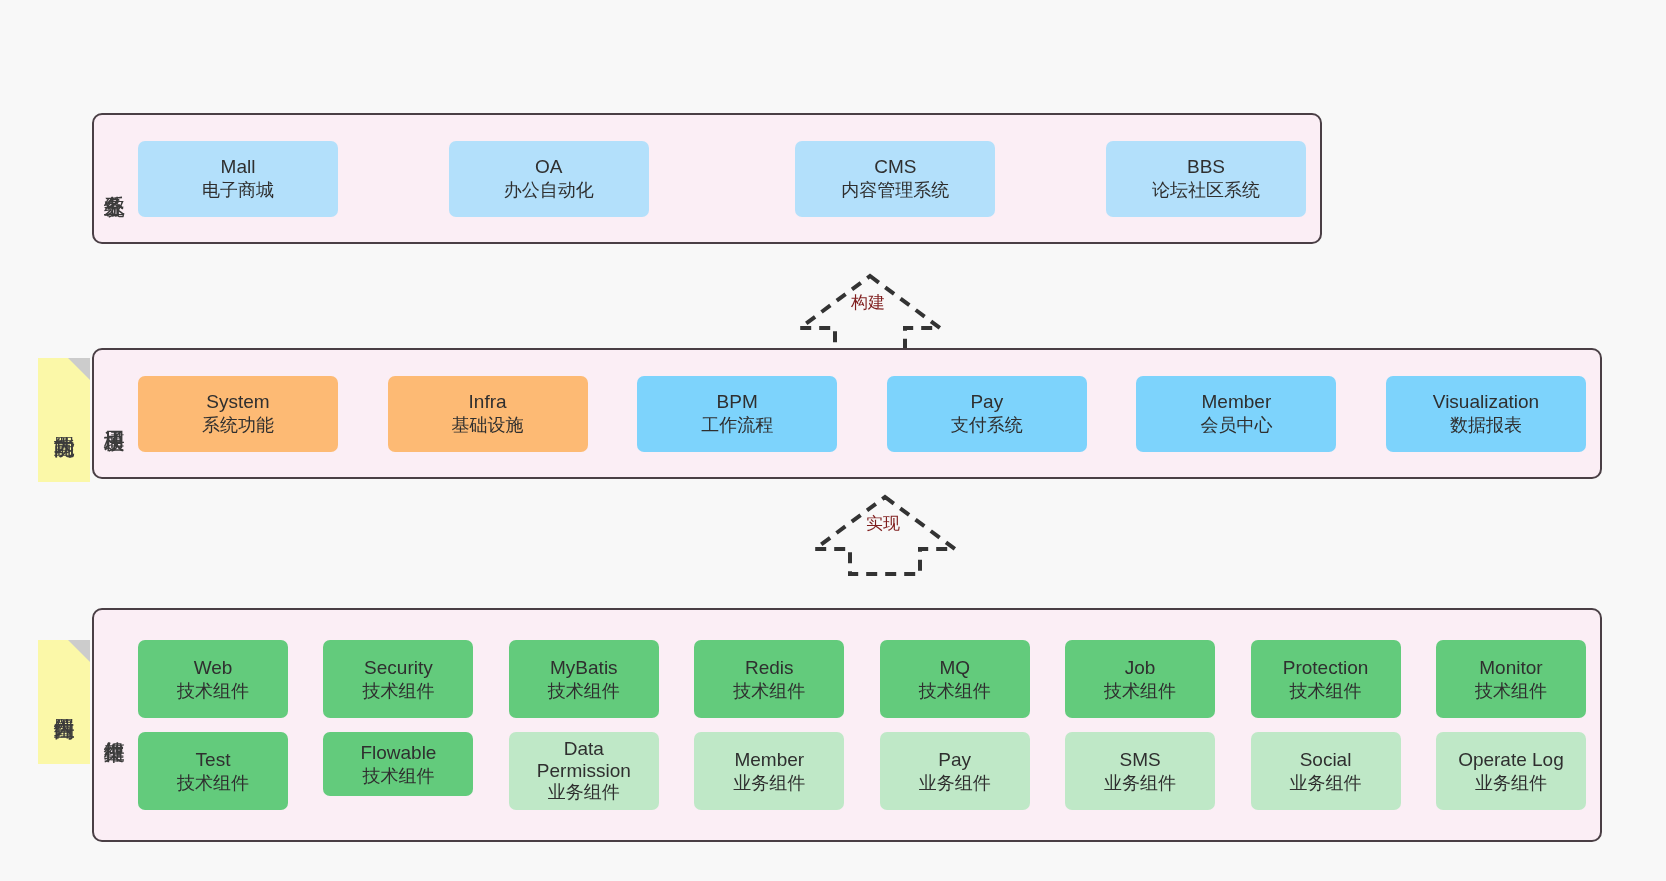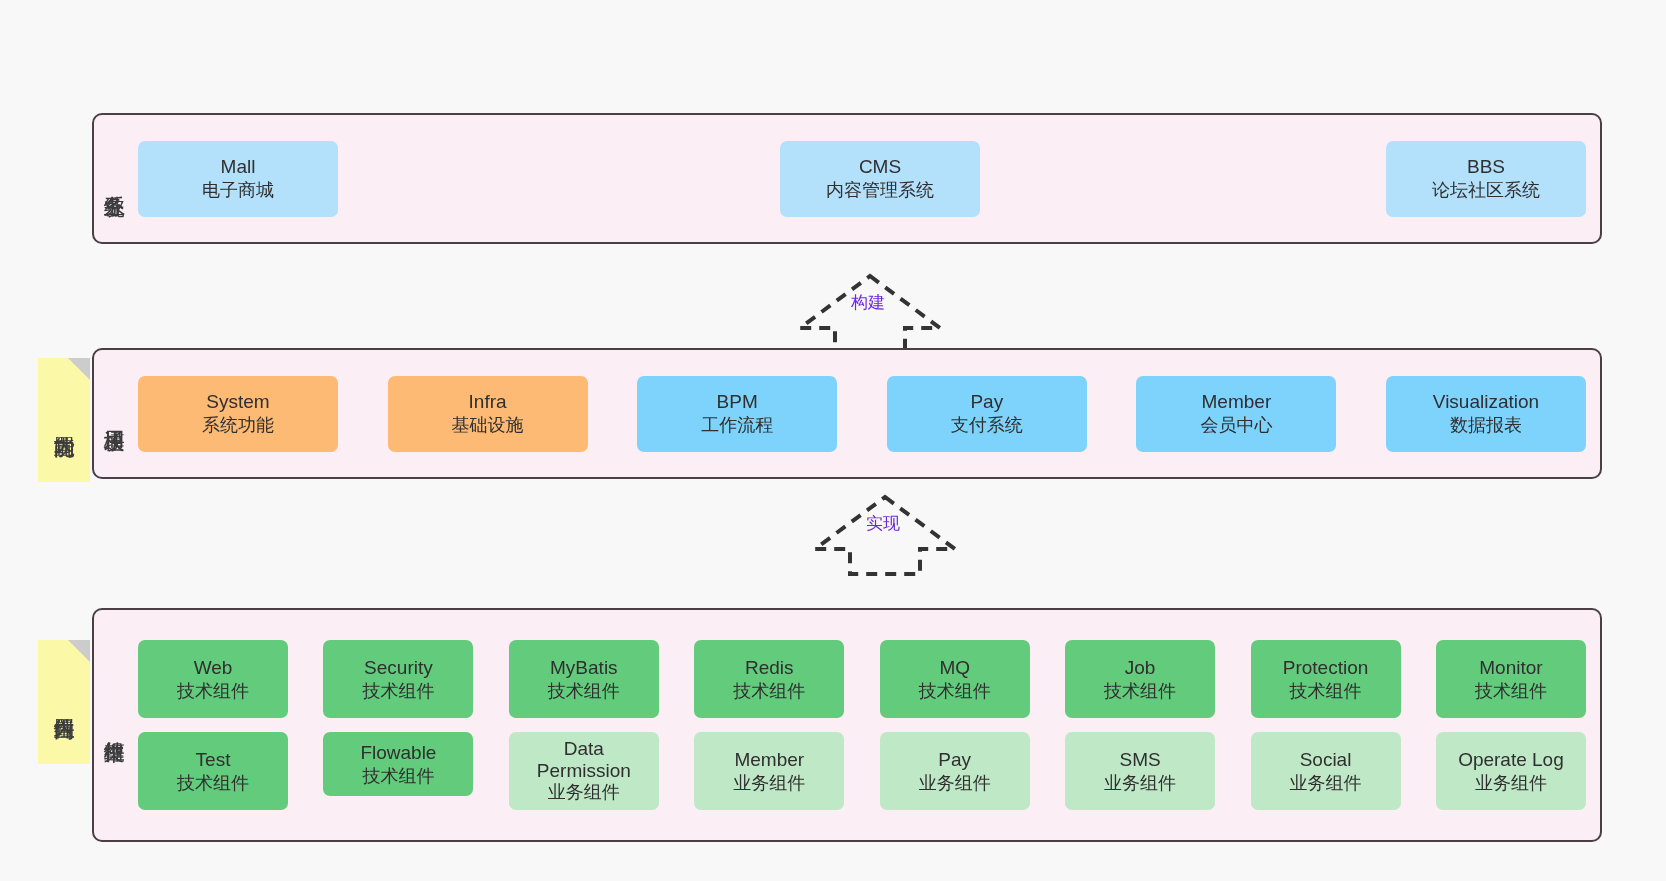--- a/index.html
+++ b/index.html
@@ -123,38 +123,42 @@
     border-top: 22px solid #cccccc;
   }
 
   
   .arrow {
     position: absolute;
   }
   .arrow-label {
     position: absolute;
     font-size: 17px;
-    color: #6d28d9;
+    color: #7f1d1d;
     background: transparent;
     white-space: nowrap;
     user-select: none;
   }
 </style>
 </head>
 <body>
 
 <div id="canvas">
 
-  <div class="layer" id="layer-business" style="left:92px; top:113px; width:1510px; height:131px;">
+  <div class="layer" id="layer-business" style="left:92px; top:113px; width:1230px; height:131px;">
     <div class="layer-title">业务系统</div>
     <div class="layer-body">
       <div class="row">
         <div class="card c-blue" style="width:200px;height:76px;">
           <span class="en">Mall</span>
           <span class="cn">电子商城</span>
+        </div>
+        <div class="card c-blue" style="width:200px;height:76px;">
+          <span class="en">OA</span>
+          <span class="cn">办公自动化</span>
         </div>
         <div class="card c-blue" style="width:200px;height:76px;margin-left:36px;">
           <span class="en">CMS</span>
           <span class="cn">内容管理系统</span>
         </div>
         <div class="card c-blue" style="width:200px;height:76px;">
           <span class="en">BBS</span>
           <span class="cn">论坛社区系统</span>
         </div>
       </div>

